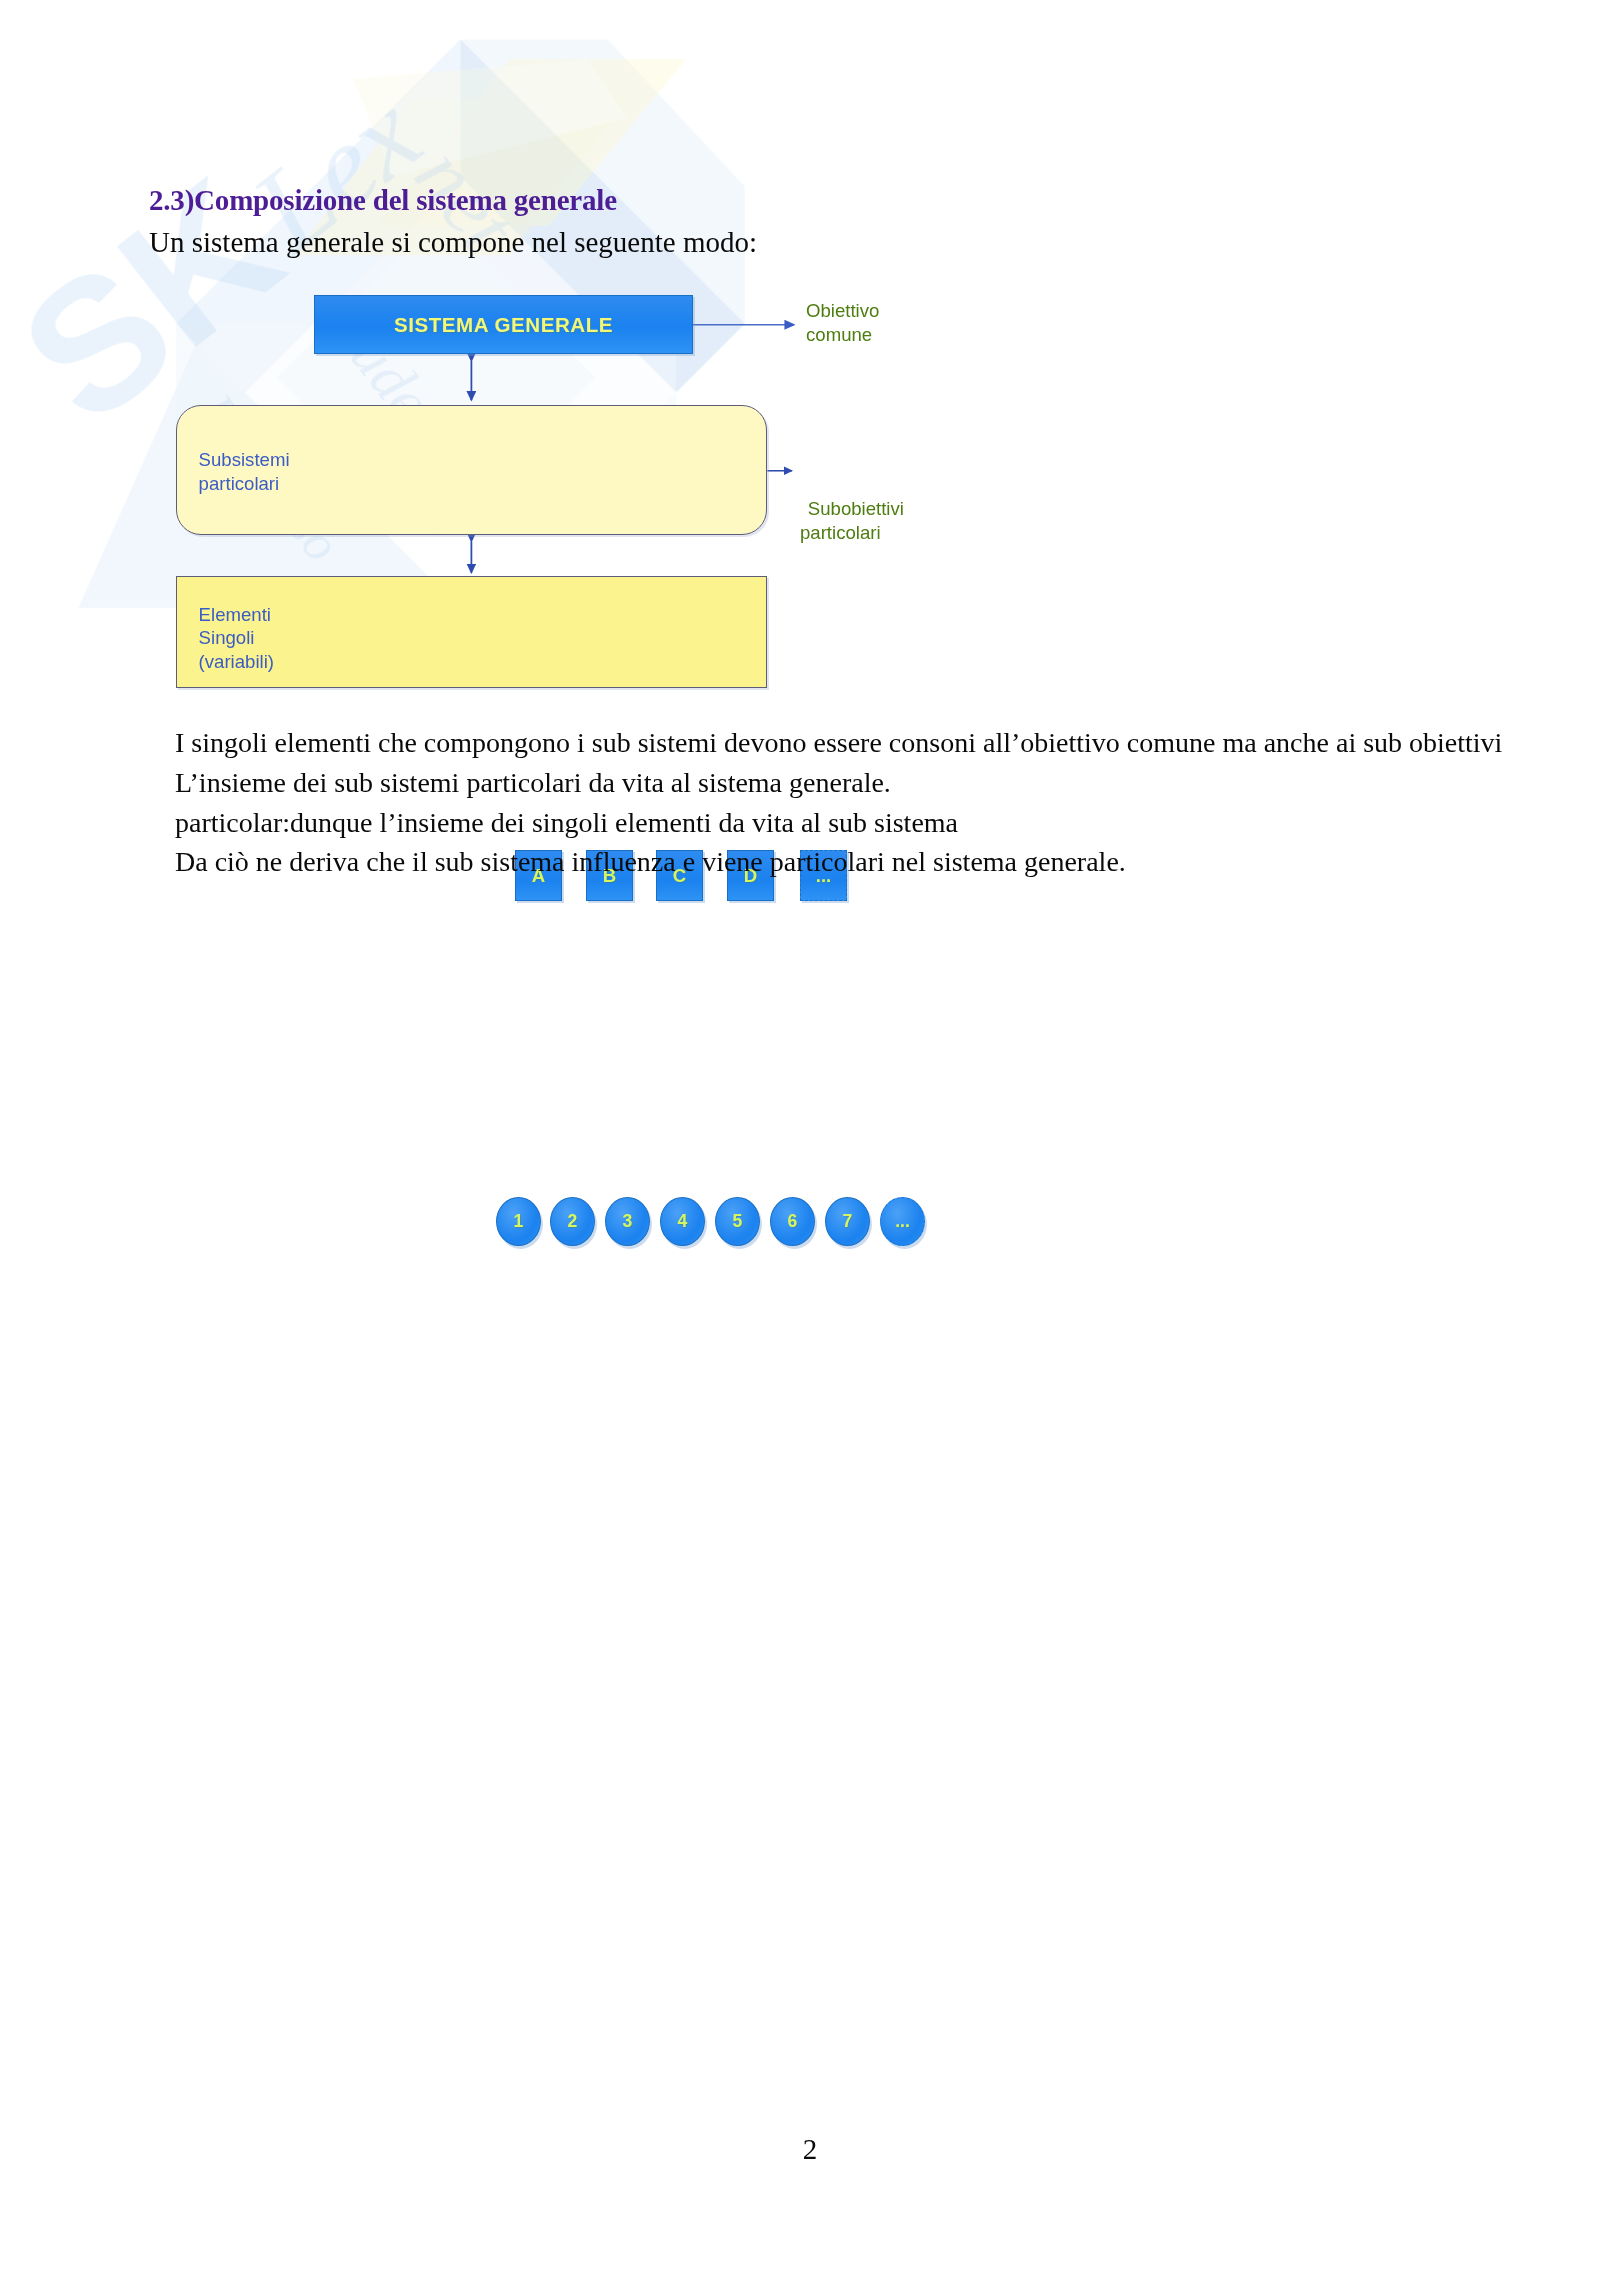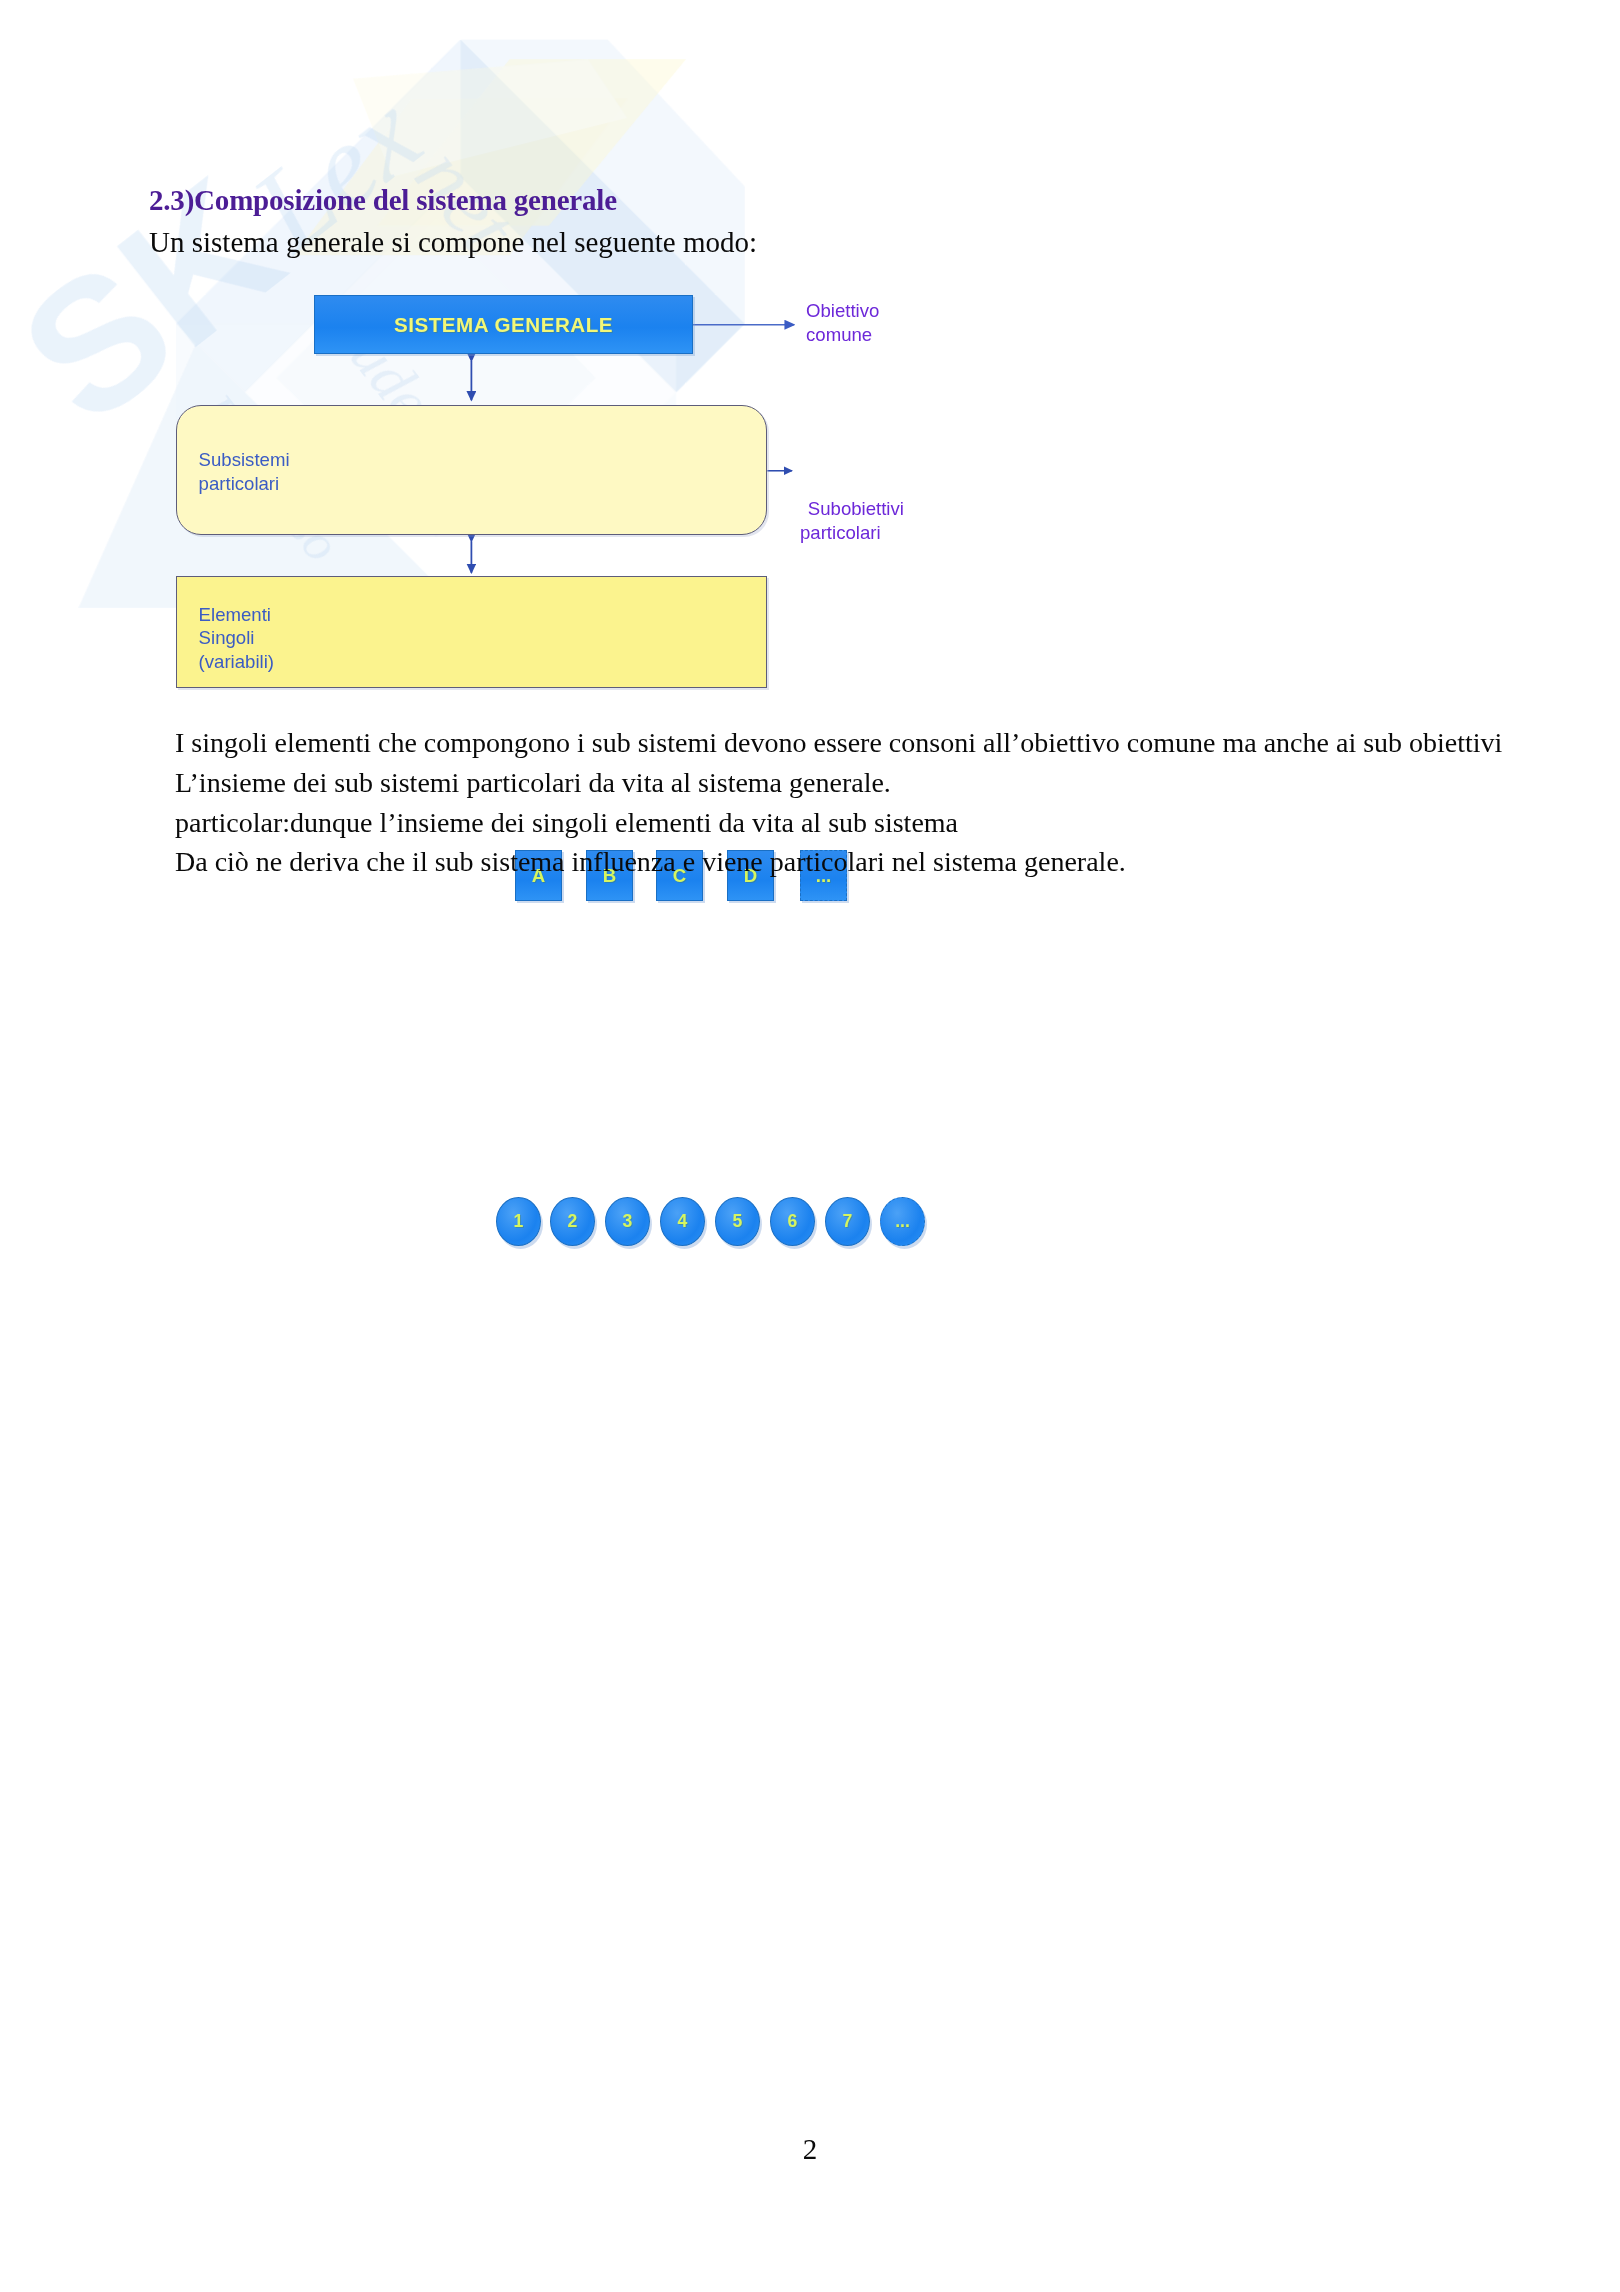--- a/index.html
+++ b/index.html
@@ -191,21 +191,21 @@
     font-size: 17.6px;
     color: #d6f560;
     text-shadow: 1px 1px 0 rgba(80,120,50,0.3);
   }
   .node-ci.dashed { border: 1px dashed #1a6fc4; }
 
   .side-label {
     position: absolute;
     font-family: "Liberation Sans", sans-serif;
     font-size: 18.6px;
-    color: #6d28d9;
+    color: #4d7c0f;
     line-height: 1.3;
     white-space: pre-line;
   }
   .side-label.obiettivo { left: 806px; top: 299px; }
   .side-label.subobiettivi { left: 800px; top: 449px; text-indent: 7.8px; margin-top: 48px; }
 
   svg.lines {
     position: absolute;
     left: 0; top: 0;
     width: 1620px; height: 2293px;

